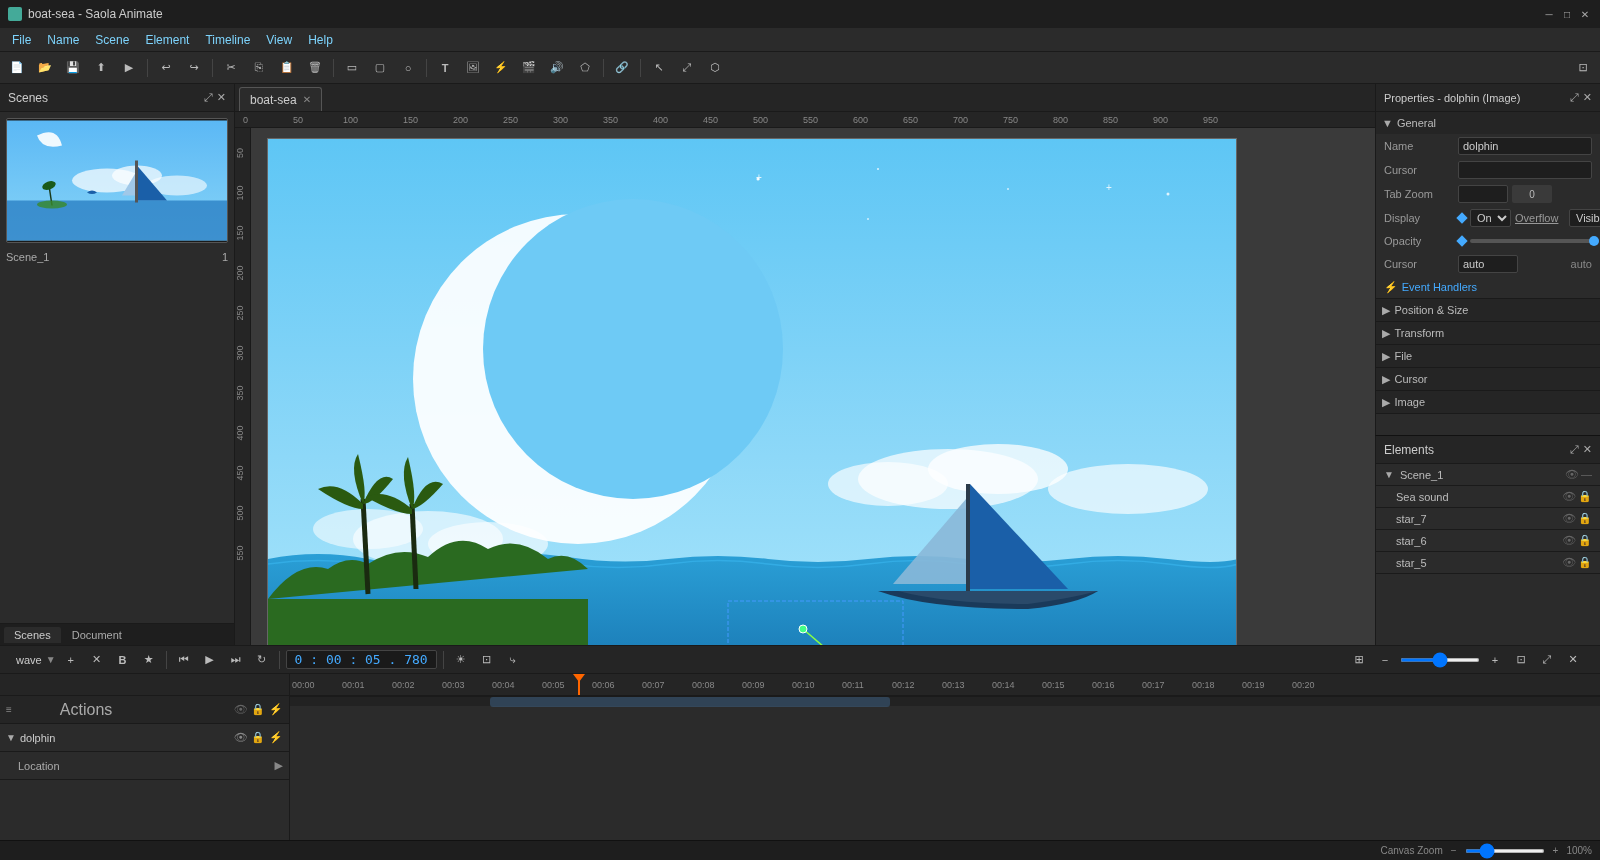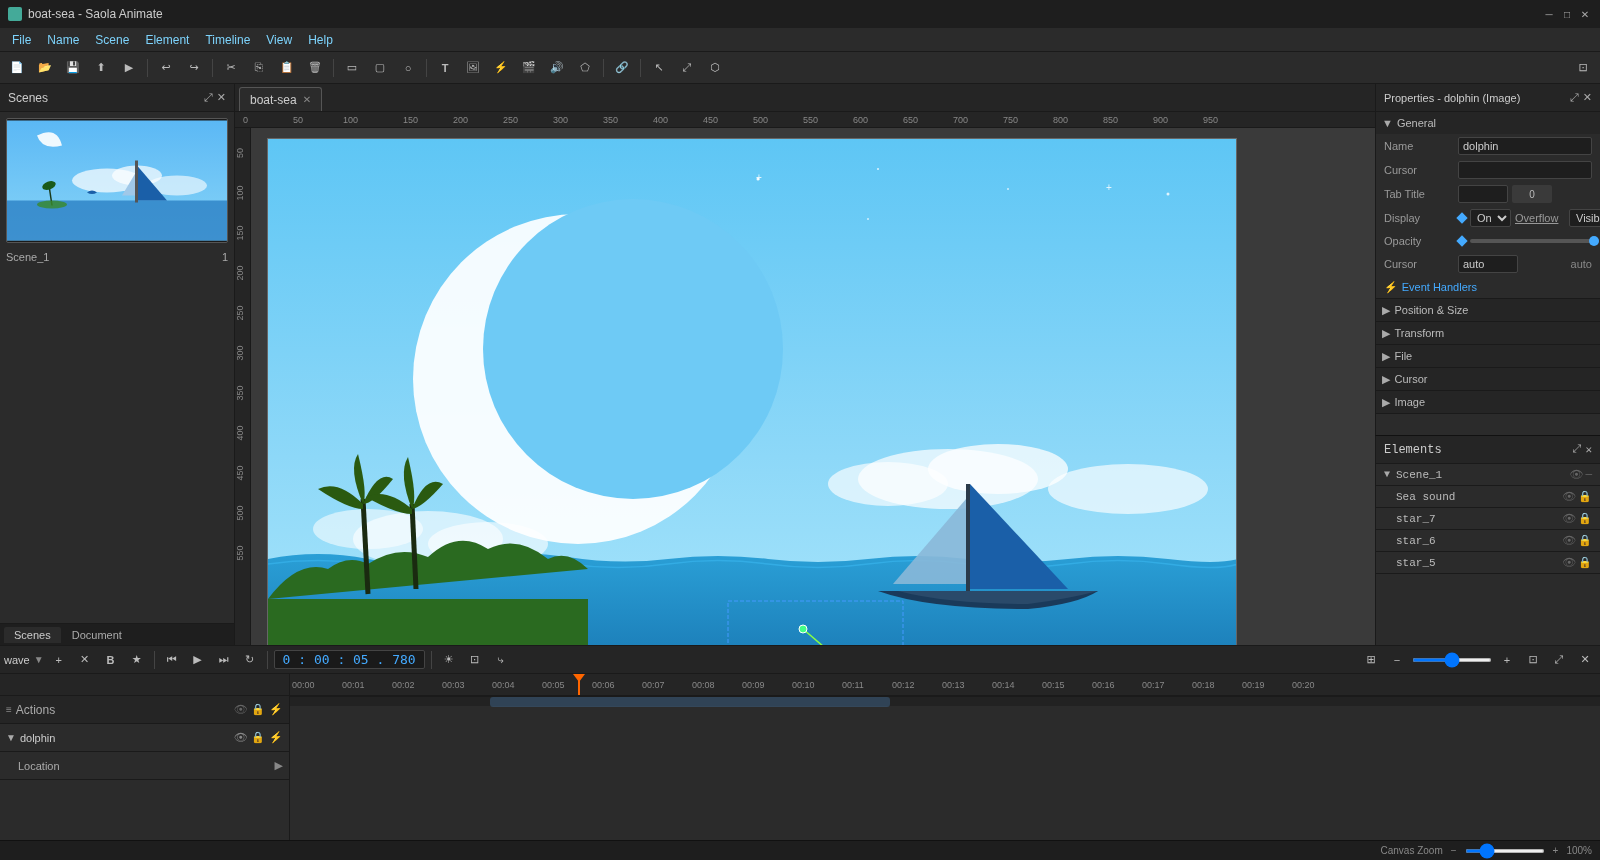--- a/index.html
+++ b/index.html
@@ -54,21 +54,21 @@
     .prop-section-header { height: 22px; background: #252525; display: flex; align-items: center; padding: 0 6px; cursor: pointer; font-size: 11px; color: #bbb; gap: 4px; }
     .prop-row { display: flex; align-items: center; padding: 3px 8px; min-height: 22px; gap: 4px; }
     .prop-label { color: #999; font-size: 11px; width: 70px; flex-shrink: 0; }
     .prop-input { background: #1e1e1e; border: 1px solid #444; color: #ccc; font-size: 11px; height: 18px; padding: 0 4px; border-radius: 2px; width: 100%; }
     .prop-dropdown { background: #1e1e1e; border: 1px solid #444; color: #ccc; font-size: 11px; height: 18px; padding: 0 2px; border-radius: 2px; }
     .prop-slider { -webkit-appearance: none; height: 4px; background: #555; border-radius: 2px; flex: 1; }
     .prop-slider::-webkit-slider-thumb { -webkit-appearance: none; width: 10px; height: 10px; background: #4af; border-radius: 50%; }
 
     
     #bottom { display: flex; flex-direction: column; height: 195px; flex-shrink: 0; border-top: 1px solid #1a1a1a; }
-    #timeline-toolbar { height: 28px; background: #252525; display: flex; align-items: center; padding: 0 4px; gap: 4px; border-bottom: 1px solid #1a1a1a; flex-shrink: 0; }
+    #timeline-toolbar { height: 28px; background: #252525; display: flex; align-items: center; padding: 0 16px; gap: 4px; border-bottom: 1px solid #1a1a1a; flex-shrink: 0; }
     .tl-btn { background: transparent; border: none; color: #bbb; cursor: pointer; width: 22px; height: 22px; display: flex; align-items: center; justify-content: center; font-size: 11px; border-radius: 2px; }
     #time-display { background: #1a1a1a; border: 1px solid #444; color: #4af; font-size: 13px; padding: 1px 8px; border-radius: 2px; font-family: monospace; }
 
     #timeline-content { display: flex; flex: 1; overflow: hidden; }
     #tracks-left { width: 290px; background: #2b2b2b; border-right: 1px solid #1a1a1a; display: flex; flex-direction: column; flex-shrink: 0; }
     .track-row { height: 28px; display: flex; align-items: center; padding: 0 6px; border-bottom: 1px solid #1a1a1a; gap: 4px; }
     .track-row.header-row { background: #252525; }
 
     #timeline-right { flex: 1; display: flex; flex-direction: column; overflow: hidden; position: relative; }
     #time-ruler { height: 22px; background: #252525; border-bottom: 1px solid #1a1a1a; position: relative; overflow: hidden; }
@@ -388,21 +388,21 @@
         </div>
         <div class="prop-row">
           <span class="prop-label">Name</span>
           <input class="prop-input" type="text" value="dolphin" style="">
         </div>
         <div class="prop-row">
           <span class="prop-label">Cursor</span>
           <input class="prop-input" type="text" value="" style="">
         </div>
         <div class="prop-row">
-          <span class="prop-label">Tab Title</span>
+          <span class="prop-label">Tab Zoom</span>
           <input class="prop-input" type="text" value="" style="width: 50px; flex: 0 0 auto;">
           <button class="tb-btn" style="width:40px;height:18px;font-size:10px;background:#3a3a3a;">0</button>
         </div>
         <div class="prop-row">
           <span class="prop-label">Display</span>
           <span style="width:8px;height:8px;background:#4af;transform:rotate(45deg);display:inline-block;flex-shrink:0;"></span>
           <select class="prop-dropdown" style="width:45px;">
             <option>On</option>
             <option>Off</option>
           </select>
@@ -459,21 +459,21 @@
       </div>
 
       <div class="prop-section">
         <div class="prop-section-header">
           <span style="color:#aaa;">▶</span>
           <span>Image</span>
         </div>
       </div>
     </div>
 
-    <div id="elements-panel" style="height:210px;border-top:1px solid #111;font-family:Liberation Mono, monospace;">
+    <div id="elements-panel" style="height:210px;border-top:1px solid #111;">
       <div id="elements-header">
         <span style="color:#ccc;font-size:12px;">Elements</span>
         <div style="display:flex;gap:4px;">
           <span style="cursor:pointer;color:#aaa;font-size:11px;">⤢</span>
           <span style="cursor:pointer;color:#aaa;font-size:11px;">✕</span>
         </div>
       </div>
       <div class="element-item">
         <span style="color:#aaa;font-size:10px;">▼</span>
         <span>Scene_1</span>
@@ -544,21 +544,21 @@
   </div>
 
   <div id="timeline-content">
 
     <div id="tracks-left">
 
       <div style="height:22px;background:#252525;border-bottom:1px solid #1a1a1a;"></div>
 
       <div class="track-row header-row">
         <span style="color:#888;font-size:10px;">≡</span>
-        <span style="flex:1;color:#aaa;font-size:12px;">Actions</span>
+        <span style="flex:1;color:#aaa;font-size:16px;margin-left:44px;">Actions</span>
         <span style="color:#666;font-size:11px;cursor:pointer;">👁</span>
         <span style="color:#666;font-size:11px;cursor:pointer;">🔒</span>
         <span style="color:#666;font-size:11px;cursor:pointer;">⚡</span>
       </div>
 
       <div class="track-row">
         <span style="color:#aaa;font-size:10px;cursor:pointer;">▼</span>
         <span style="flex:1;color:#ccc;font-size:11px;">dolphin</span>
         <span style="color:#888;font-size:11px;cursor:pointer;">👁</span>
         <span style="color:#888;font-size:11px;cursor:pointer;">🔒</span>

